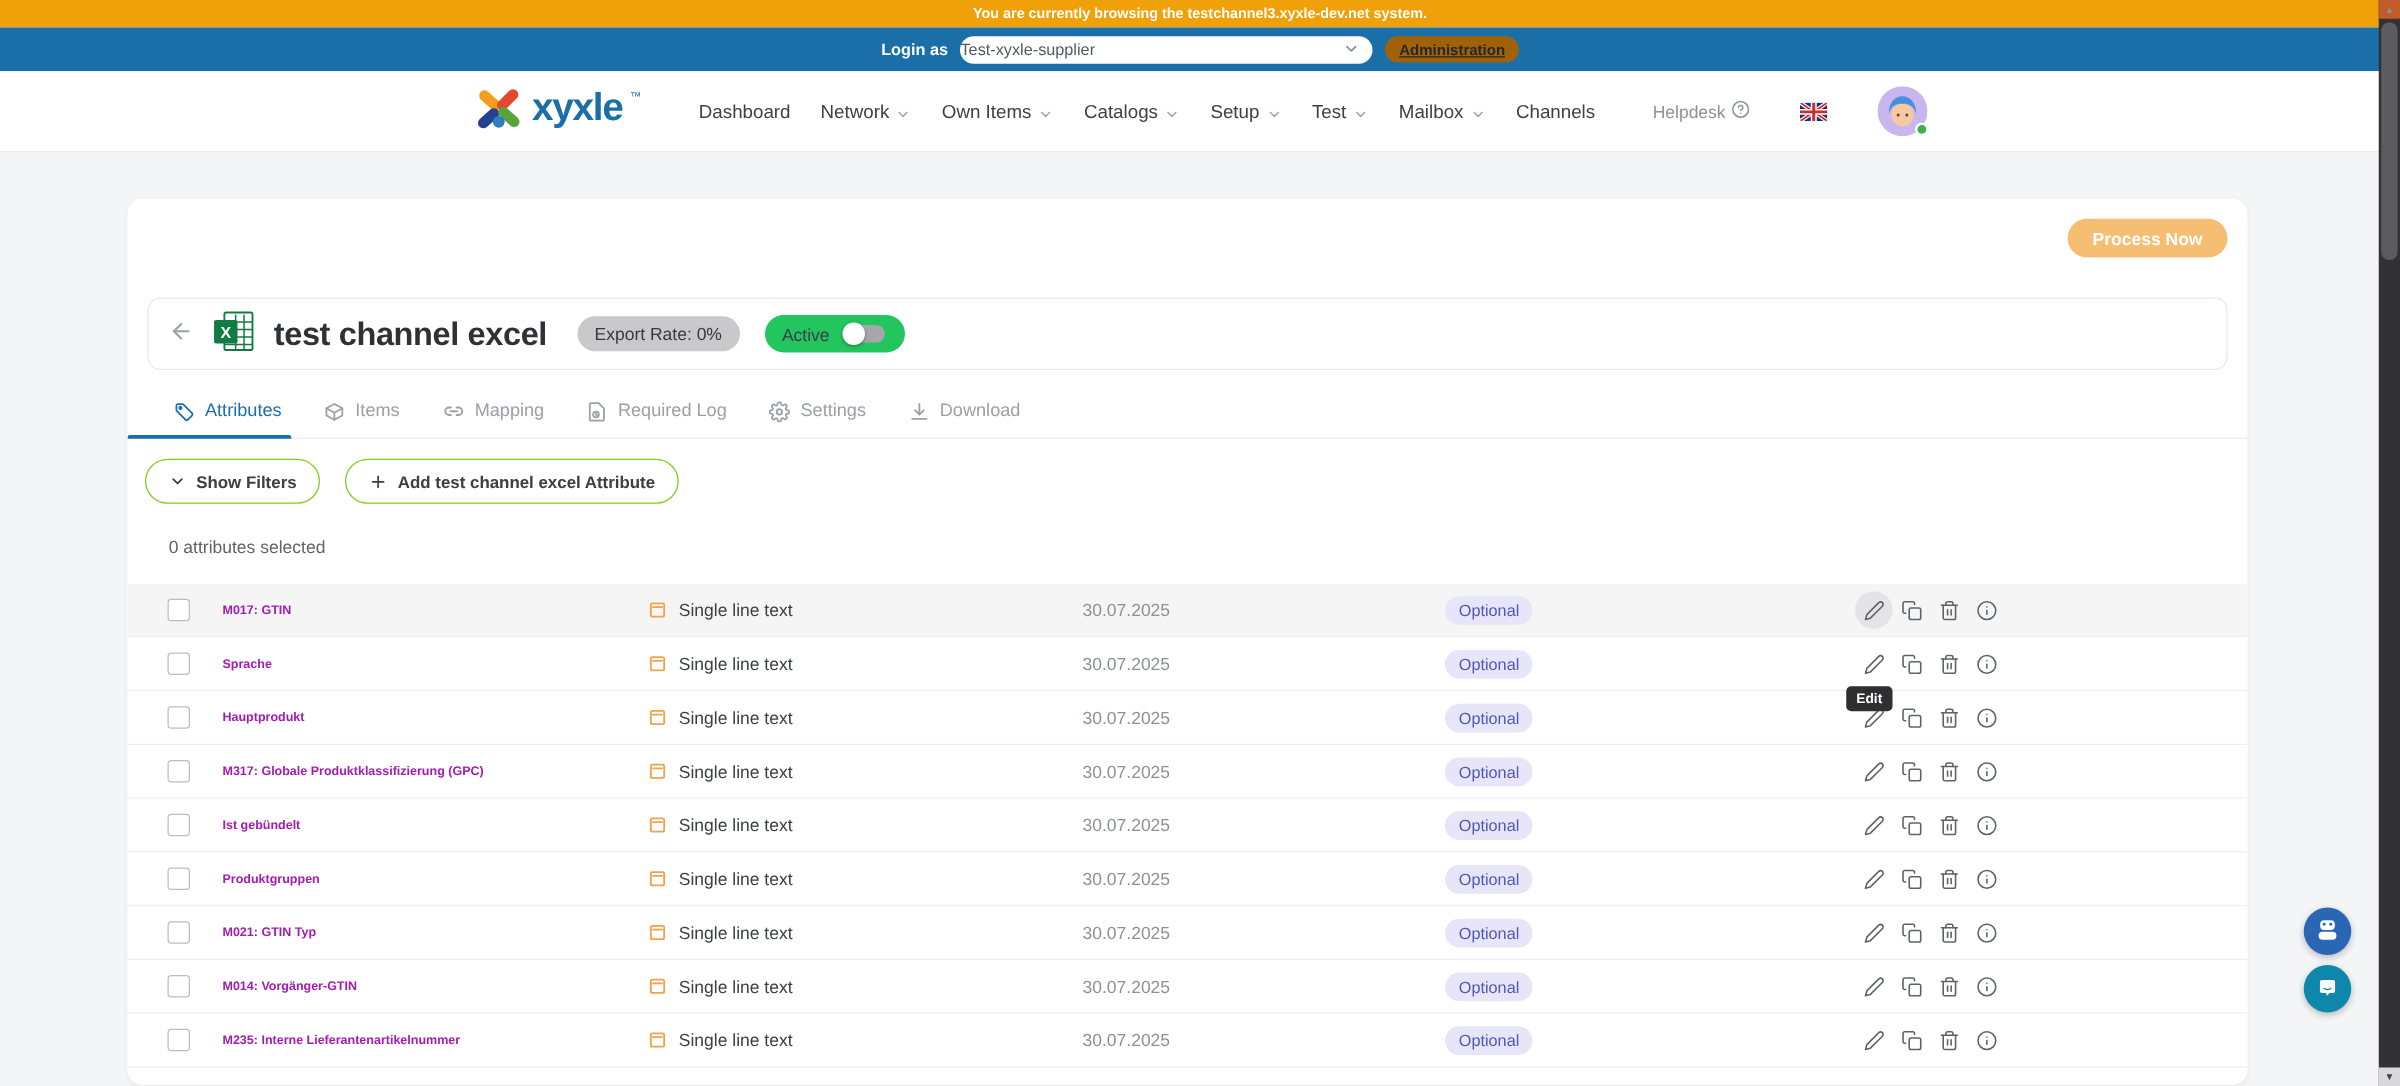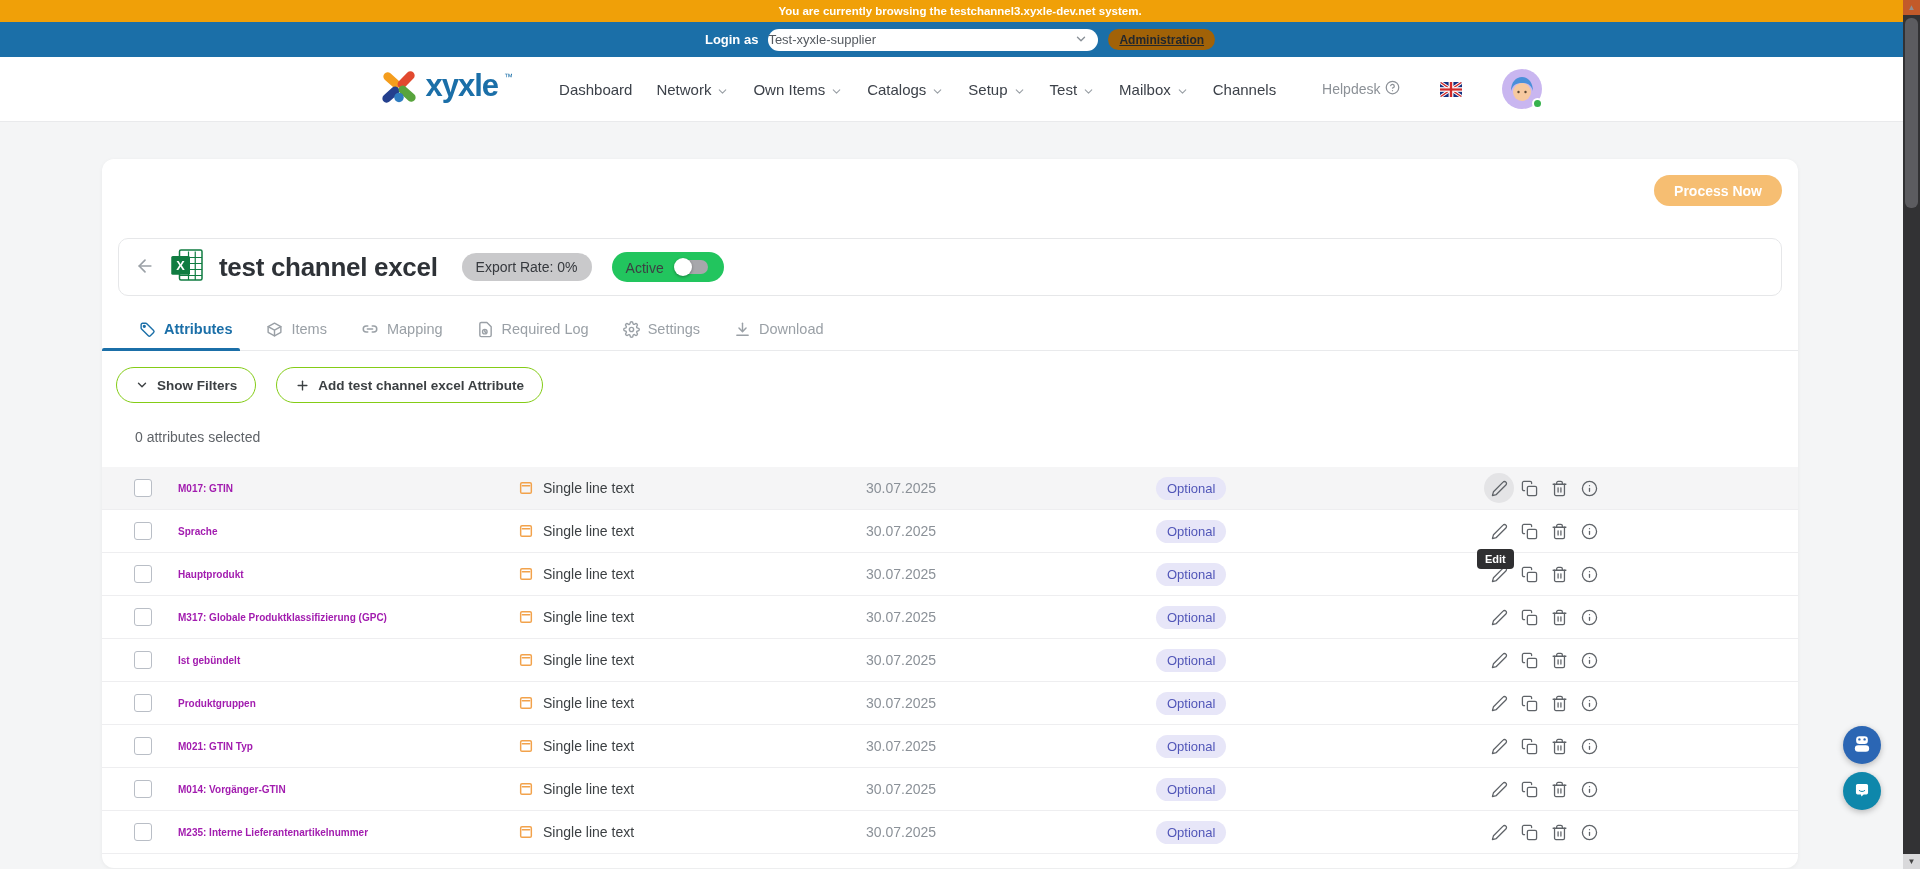--- a/index.html
+++ b/index.html
@@ -47,21 +47,21 @@
   .active-pill { background:#22c55e; border-radius:16px; padding:6px 14px; display:flex; align-items:flex-end; gap:10px; margin-left:6px; }
   .active-pill .lbl { font-size:14px; color:#3c4043; }
   .toggle { width:36px; height:18px; position:relative; cursor:pointer; }
   .toggle .track { position:absolute; left:8px; top:2px; width:26px; height:14px; background:#a7a7ab; border-radius:7px; }
   .toggle .knob { position:absolute; left:0; top:0; width:18px; height:18px; background:#fff; border-radius:50%; box-shadow:0 1px 3px rgba(0,0,0,.35); }
 
   
   .tabs { margin-top:14px; display:flex; gap:30px; border-bottom:1px solid #e9eaec; padding-left:35px; }
   .tab { display:flex; align-items:center; gap:8px; padding:10px 2px 12px 2px; font-size:14.5px; color:#9aa0a6; cursor:pointer; position:relative; }
   .tab .ticon { display:flex; }
-  .tab.active { color:var(--blue); font-weight:bold; }
+  .tab.active { color:var(--blue); font-weight:normal; }
   .tab.active::after { content:""; position:absolute; left:-35px; right:-6px; bottom:-1px; height:3px; background:var(--blue); border-radius:2px 2px 0 0; }
 
   
   .filter-row { margin:16px 16px 0 14px; display:flex; align-items:center; justify-content:space-between; }
   .search-wrap { width:250px; height:36px; border:1px solid #d8dadd; border-radius:18px; display:flex; align-items:center; padding:0 12px 0 16px; }
   .search-wrap input { border:none; outline:none; flex:1; font-size:14px; color:#3c4043; font-family:inherit; background:transparent; }
   .search-wrap input::placeholder { color:#9aa0a6; }
   .search-wrap .sicon { color:#6f7artifact479; color:#6f7479; display:flex; cursor:pointer; }
   .right-btns { display:flex; gap:20px; }
   .pill-btn { height:36px; border:1px solid #84cc16; background:#fff; border-radius:18px; display:flex; align-items:center; gap:8px; padding:0 18px; font-size:13.5px; font-weight:bold; color:#3c4043; cursor:pointer; font-family:inherit; }

